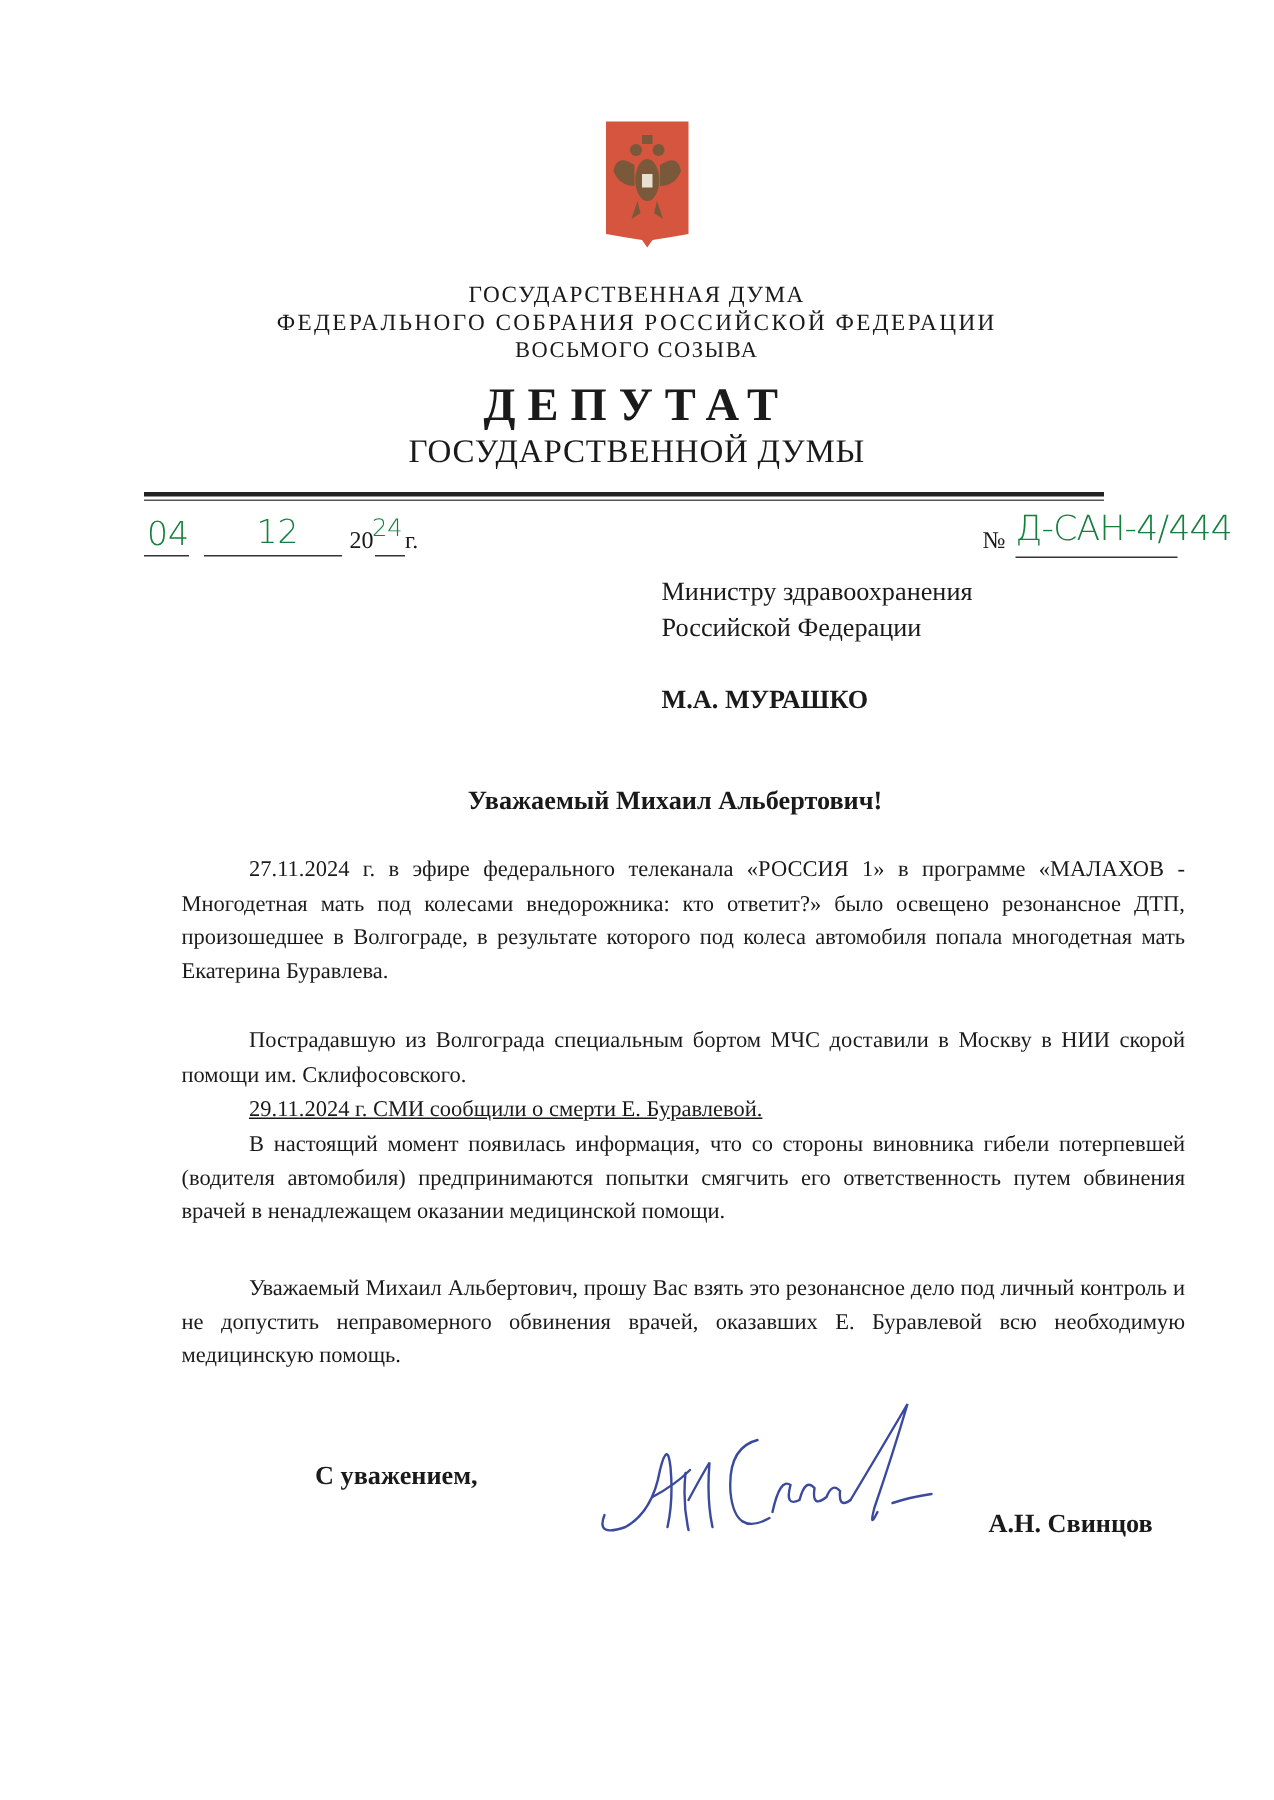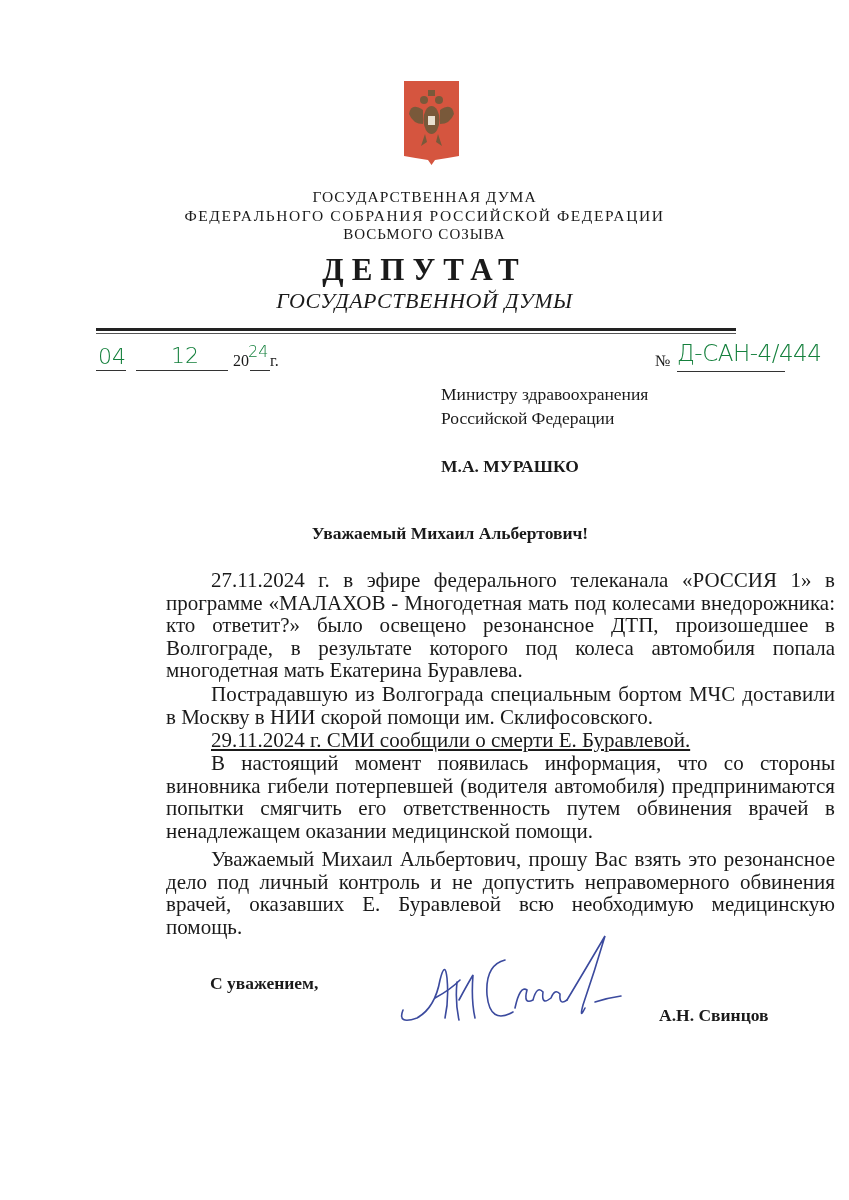--- a/index.html
+++ b/index.html
@@ -4,27 +4,27 @@
 <style>
   html,body{margin:0;padding:0;background:#fff;}
   body{width:849px;height:1200px;position:relative;overflow:hidden;font-family:"Liberation Serif","DejaVu Serif",serif;color:#1a1a1a;}
   .abs{position:absolute;}
   .emblem{left:403px;top:80px;width:57px;height:86px;}
   .hdr{left:0;width:849px;text-align:center;letter-spacing:1px;}
   .h1{top:188px;font-size:15.5px;}
   .h2{top:207px;font-size:15.5px;letter-spacing:1.6px;}
   .h3{top:226px;font-size:15px;}
   .h4{top:252px;font-size:31px;font-weight:bold;letter-spacing:8px;}
-  .h5{top:288px;font-size:22px;letter-spacing:0.5px;font-style:italic;}
+  .h5{top:288px;font-size:22px;letter-spacing:0.5px;}
   .rule1{left:96px;top:328px;width:640px;height:3px;background:#222;}
   .rule2{left:96px;top:333px;width:640px;height:1px;background:#555;}
   .hand{font-family:"DejaVu Sans",sans-serif;color:#15803d;font-weight:300;}
   .uline{border-bottom:1px solid #333;position:absolute;}
   .addr{left:441px;font-size:17.5px;}
-  .body-p{left:121px;width:669px;font-size:21px;line-height:22.5px;text-align:justify;margin-left:45px;}
+  .body-p{left:121px;width:669px;font-size:15px;line-height:22.5px;text-align:justify;}
   .ind{text-indent:45px;}
   .bold{font-weight:bold;}
 </style>
 </head>
 <body>
 
 <div class="abs emblem">
   <svg width="57" height="86" viewBox="0 0 57 86">
     <path d="M1 1 H56 V76 Q45 78 32 80 L28.5 85 L25 80 Q12 78 1 76 Z" fill="#d5553f"></path>
     <g fill="#6a5a3a" opacity="0.85">

